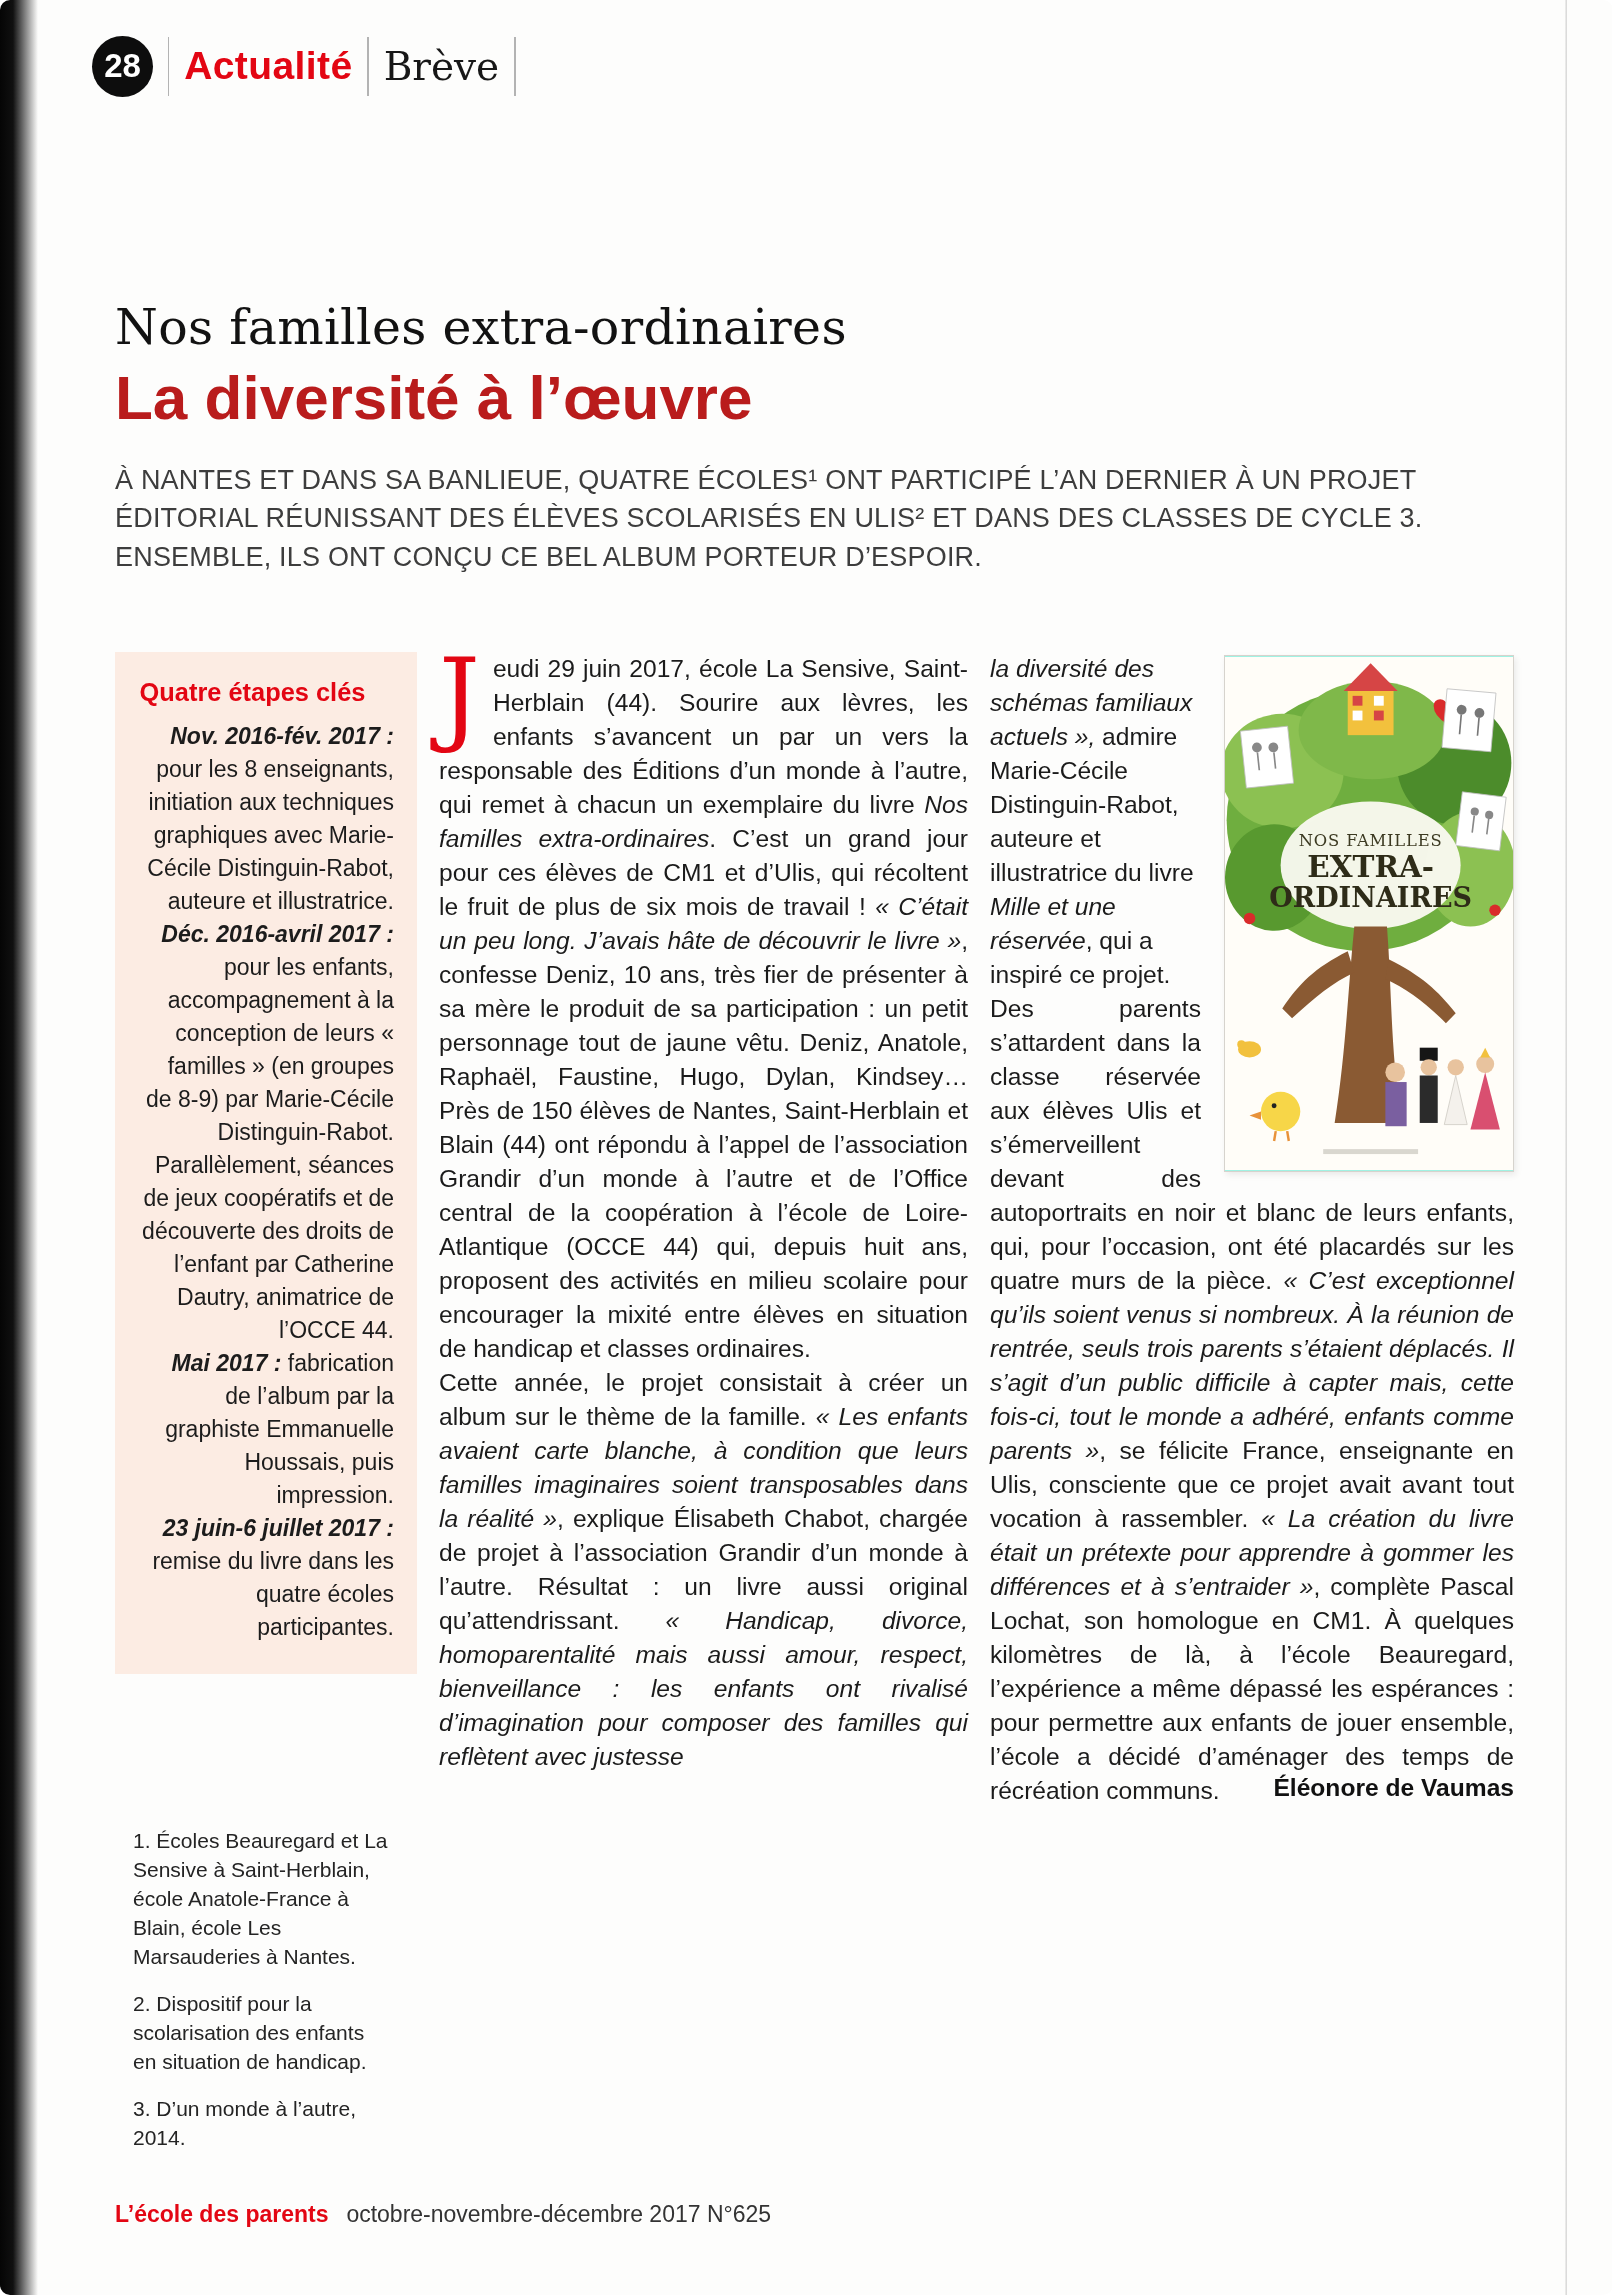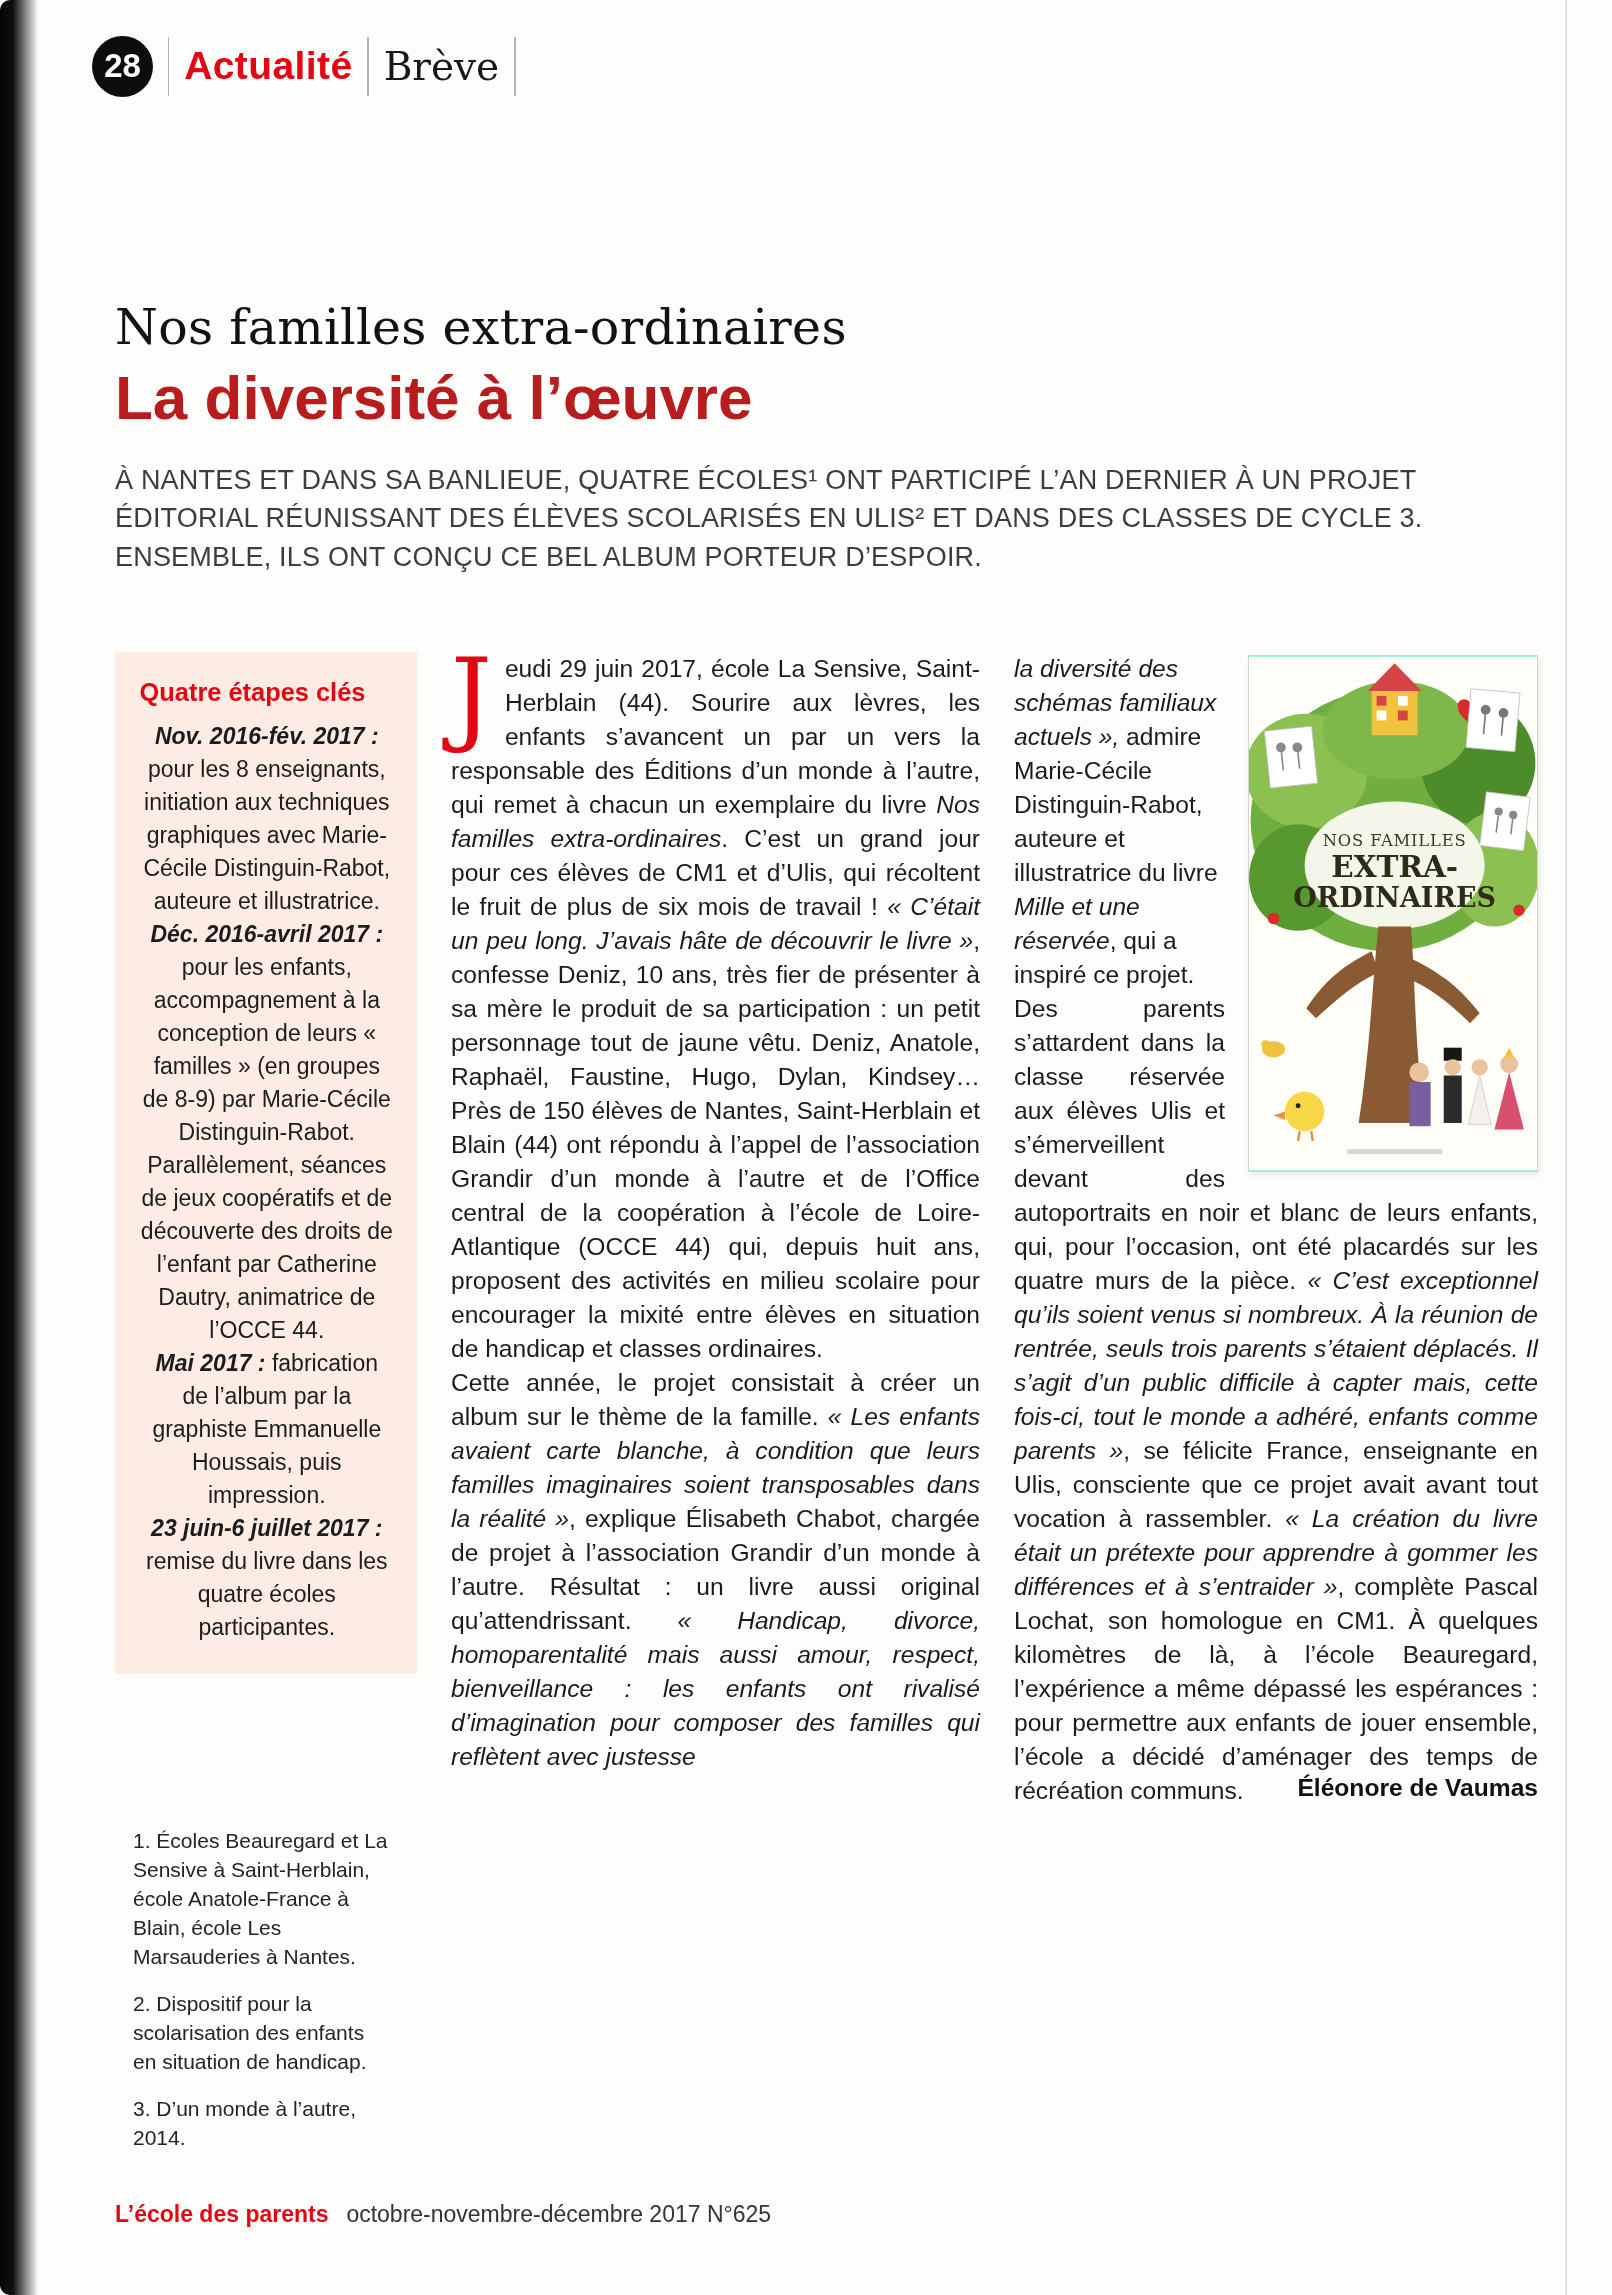--- a/index.html
+++ b/index.html
@@ -24,29 +24,29 @@
   .section-label{color:#e30613;font-weight:700;font-size:39px;letter-spacing:0.4px;}
   .subsection-label{font-family:"DejaVu Serif",serif;font-size:39px;color:#171717;}
 
   
   .headline{position:absolute;left:115px;top:302px;width:1393px;}
   .kicker{font-family:"DejaVu Serif",serif;font-weight:400;font-size:49px;line-height:1.05;margin:0;color:#121212;letter-spacing:0.3px;}
   .title{font-size:62px;font-weight:700;line-height:1.05;margin:11.5px 0 0 0;color:#b91c1c;}
   .standfirst{margin:31px 0 0 0;font-size:27px;line-height:1.42;color:#3d3d3d;letter-spacing:0.2px;}
 
   
-  .columns{position:absolute;left:115px;top:652px;width:1424px;display:flex;gap:34px;align-items:flex-start;}
+  .columns{position:absolute;left:115px;top:652px;width:1424px;display:flex;gap:22px;align-items:flex-start;}
   .col-left{width:302px;flex:0 0 auto;}
   .col-mid{width:529px;flex:0 0 auto;}
   .col-right{width:524px;flex:0 0 auto;}
 
   
   .keybox{background:#fcece3;padding:26px 23px 29.5px 24.6px;}
   .keybox-title{color:#e30613;font-size:25.4px;font-weight:700;margin:0 0 13px 0;}
-  .key-item{margin:0;font-size:23px;line-height:33px;color:#1c1c1c;text-align:center;}
+  .key-item{margin:0;font-size:23px;line-height:33px;color:#1c1c1c;text-align:right;}
   .key-lead{font-weight:700;font-style:italic;}
 
   .footnotes{margin-top:152px;padding-left:18px;width:258px;}
   .footnote{font-size:21px;line-height:29px;color:#242424;margin:0 0 18px 0;}
 
   
   .para{font-size:24.6px;line-height:34px;text-align:justify;color:#1b1b1b;margin:0;}
   .seg-i{font-style:italic;}
   .dropcap{float:left;font-family:"DejaVu Serif",serif;font-size:102px;line-height:80px;
     color:#e30613;padding:4.9px 13px 0 0;}

